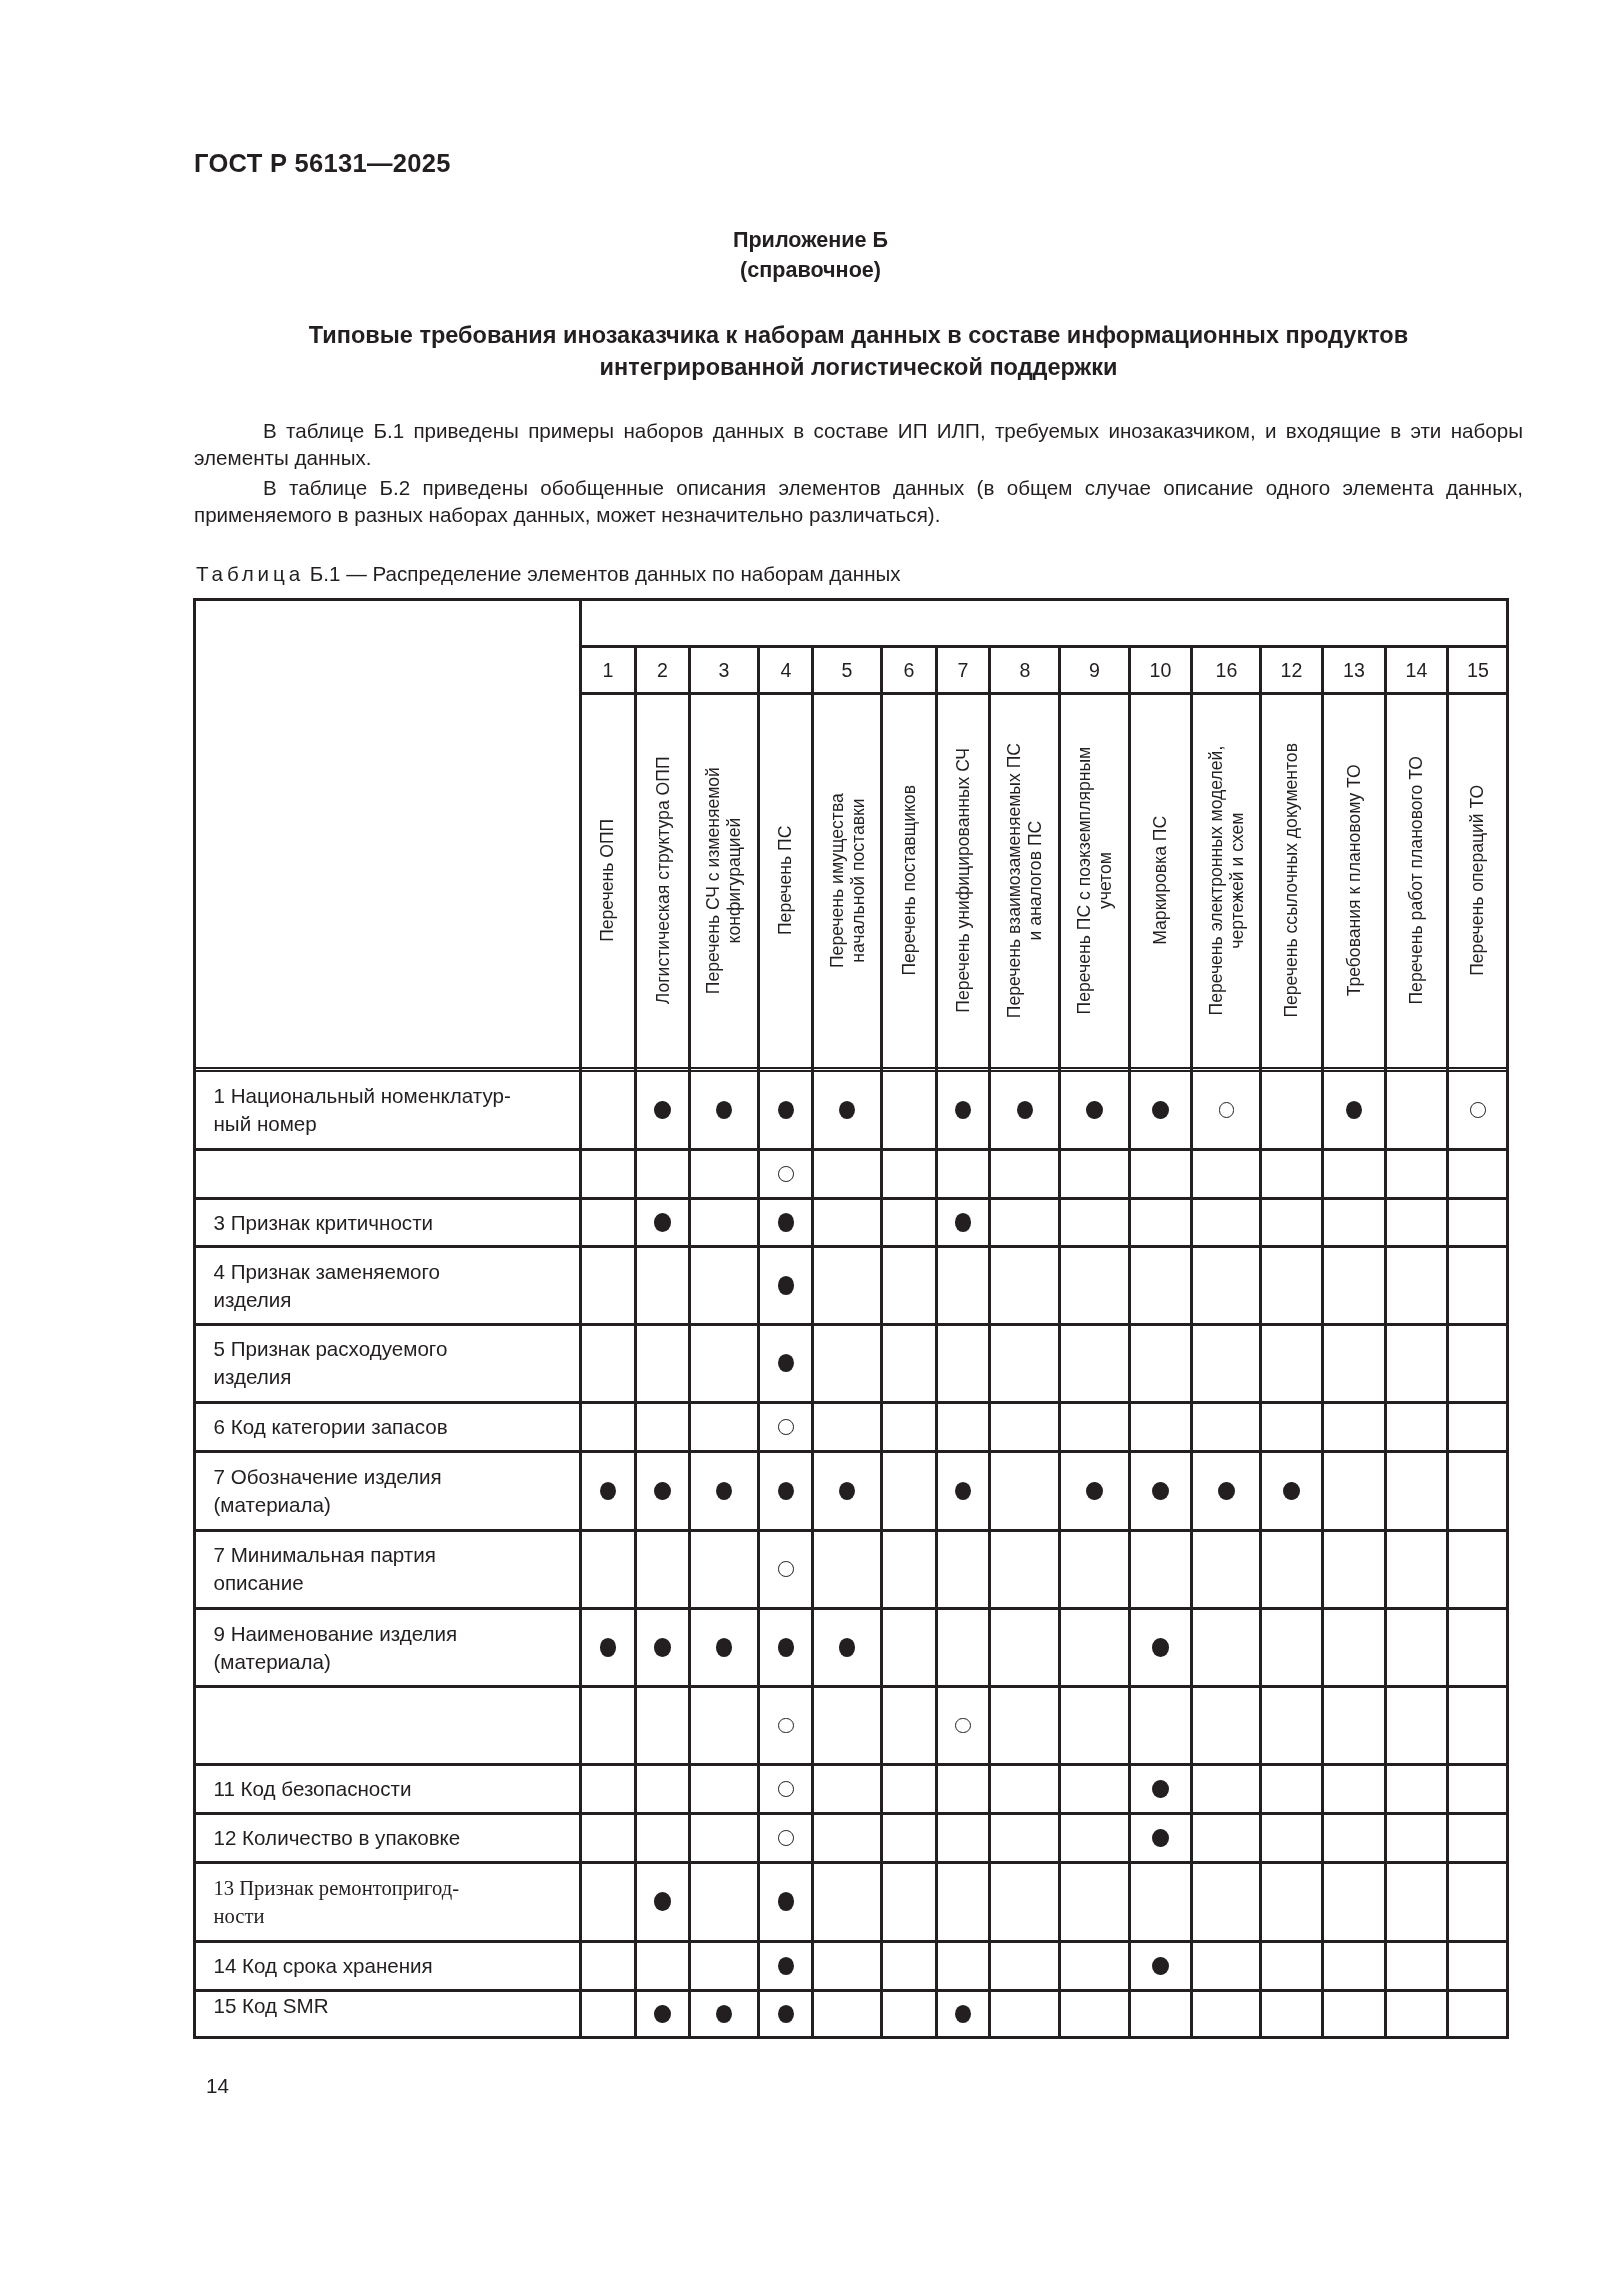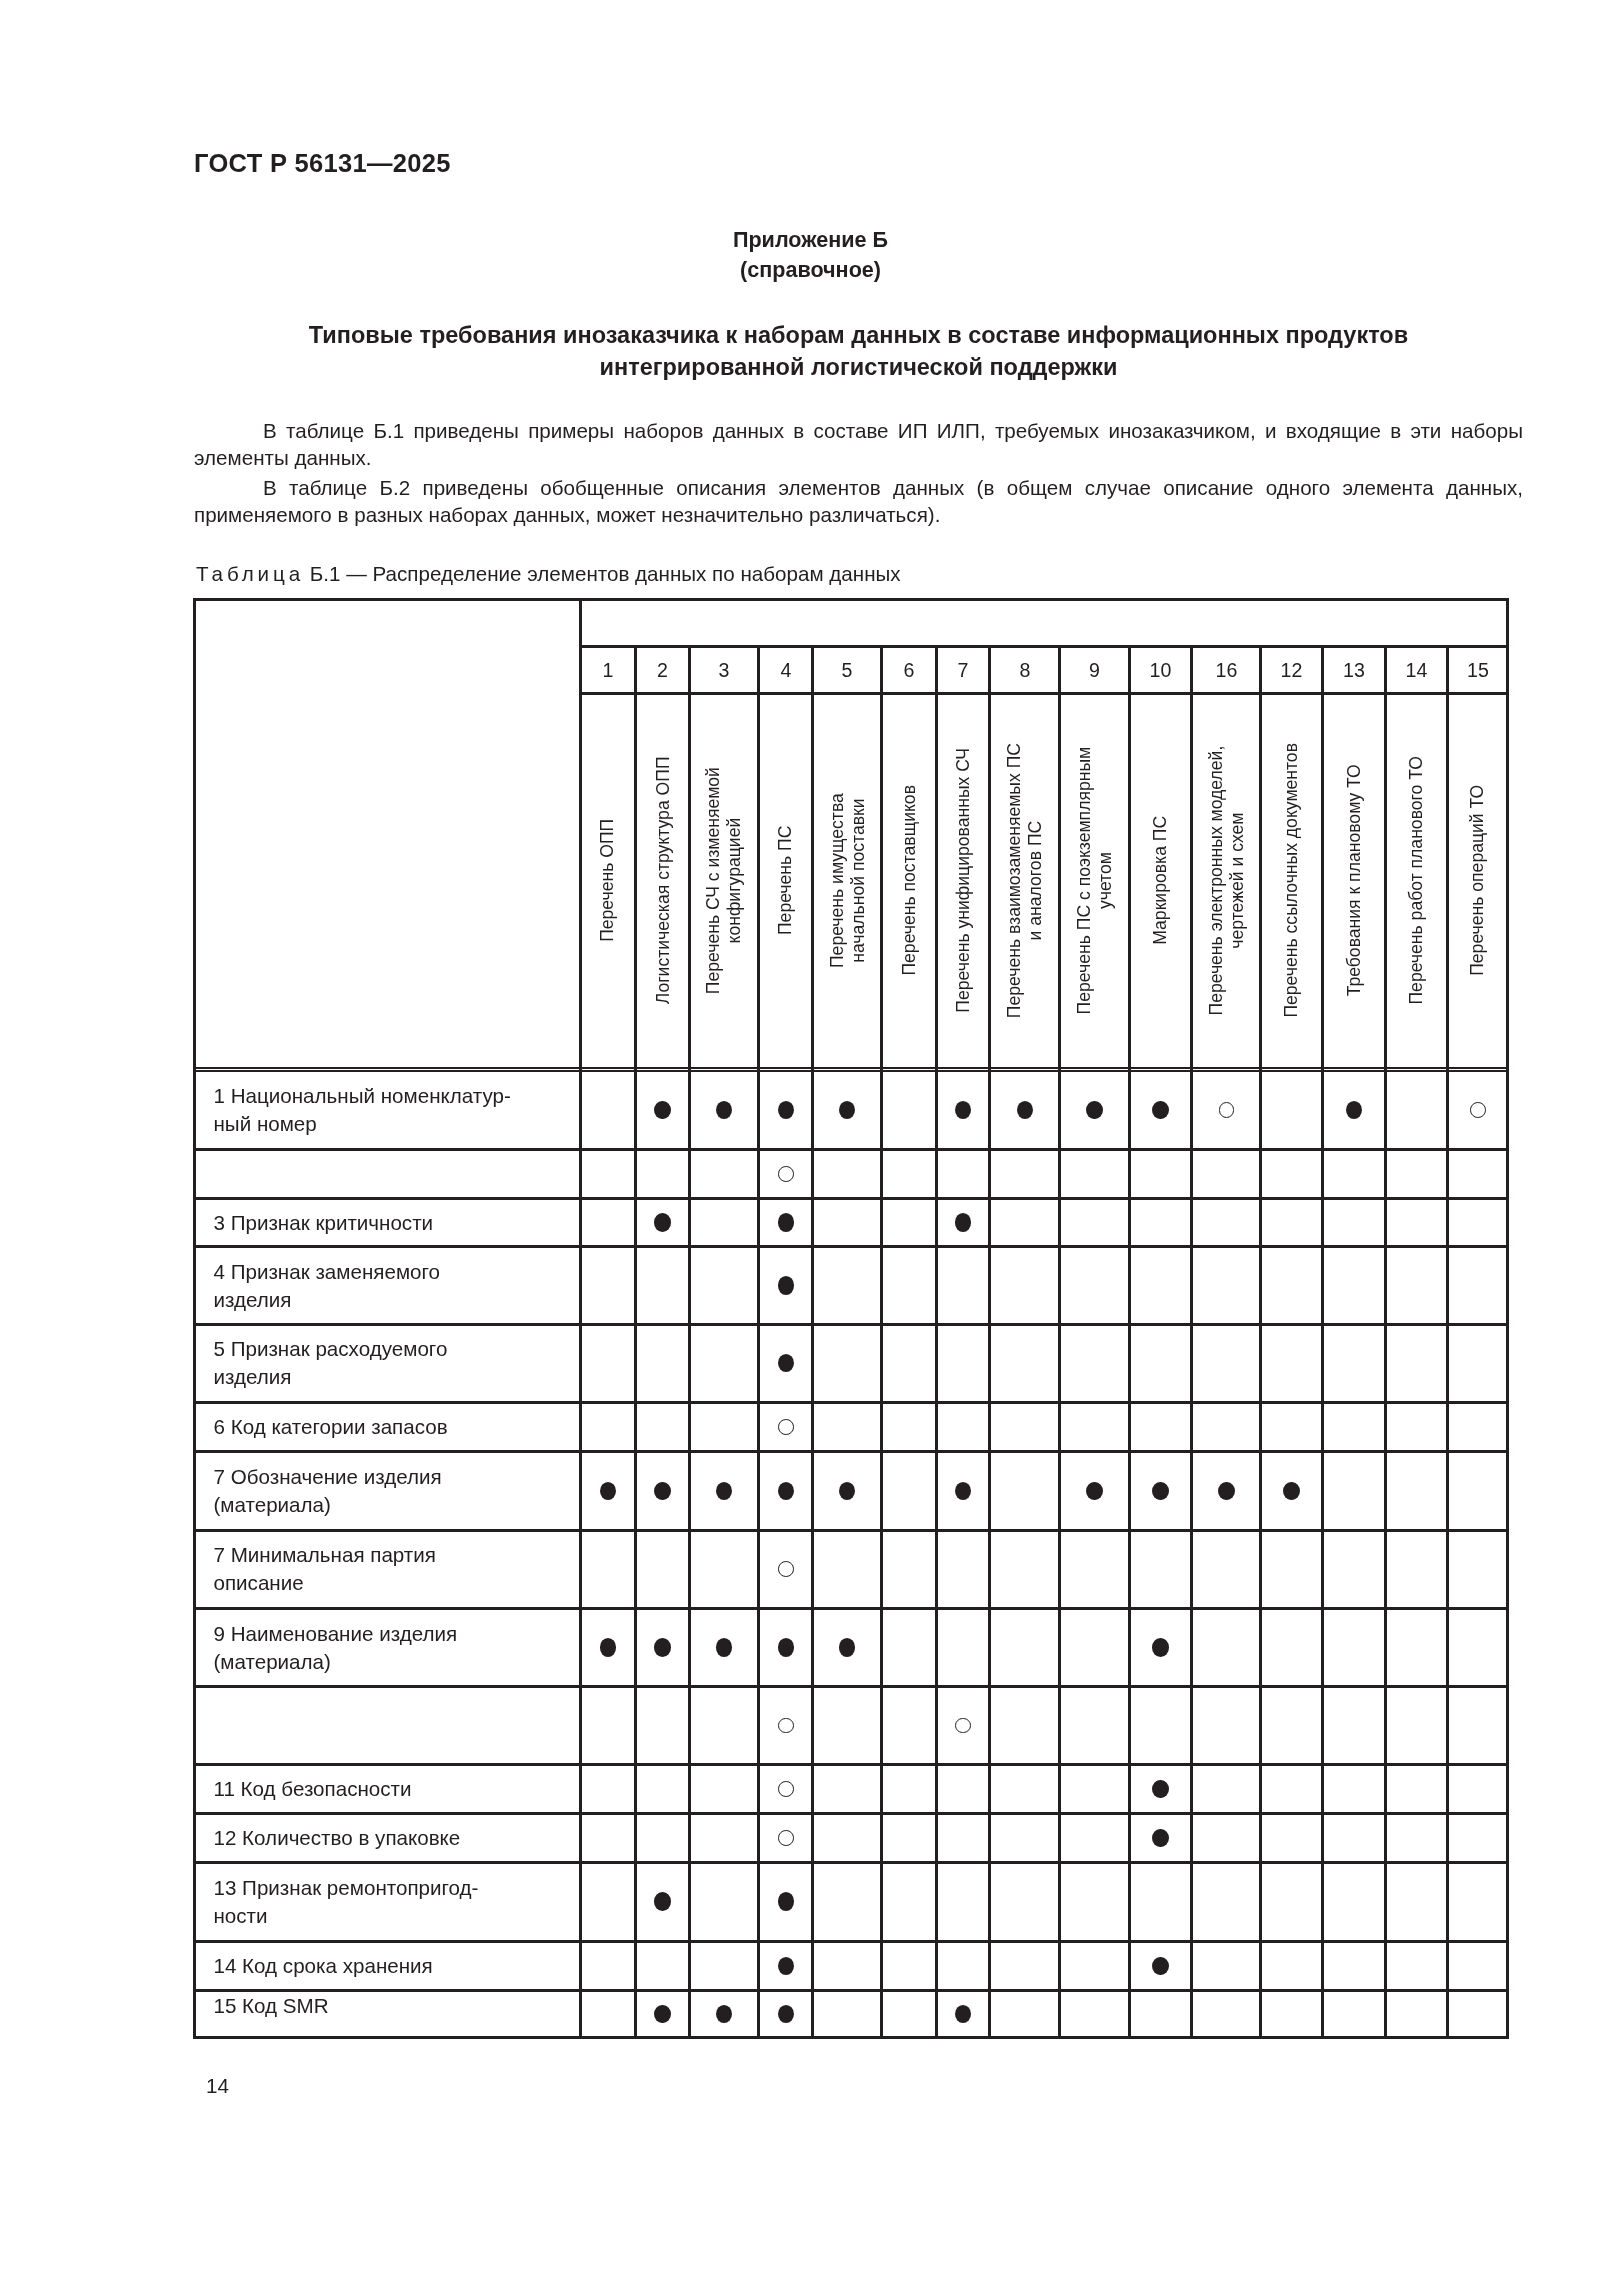--- a/index.html
+++ b/index.html
@@ -497,21 +497,21 @@
     <div class="cell" style="left: 798px; top: 1217px; width: 68px; height: 46px;"></div>
     <div class="cell" style="left: 868px; top: 1217px; width: 67px; height: 46px;"></div>
     <div class="cell" style="left: 938px; top: 1217px; width: 59px; height: 46px;">
       <div class="mark-full"></div>
     </div>
     <div class="cell" style="left: 1000px; top: 1217px; width: 67px; height: 46px;"></div>
     <div class="cell" style="left: 1069px; top: 1217px; width: 59px; height: 46px;"></div>
     <div class="cell" style="left: 1131px; top: 1217px; width: 60px; height: 46px;"></div>
     <div class="cell" style="left: 1194px; top: 1217px; width: 59px; height: 46px;"></div>
     <div class="cell" style="left: 1256px; top: 1217px; width: 58px; height: 46px;"></div>
-    <div class="row-label" style="left: 2.9px; top: 1266px; width: 383px; height: 75px;">
+    <div class="row-label" style="left: 2.9px; top: 1266px; width: 383px; height: 75px; font-family: Liberation Serif, serif;">
       <div>
         <div>13 Признак ремонтопригод-</div>
         <div>ности</div>
       </div>
     </div>
     <div class="cell" style="left: 389px; top: 1266px; width: 52px; height: 75px;"></div>
     <div class="cell" style="left: 444px; top: 1266px; width: 51px; height: 75px;">
       <div class="mark-full"></div>
     </div>
     <div class="cell" style="left: 498px; top: 1266px; width: 66px; height: 75px;"></div>

